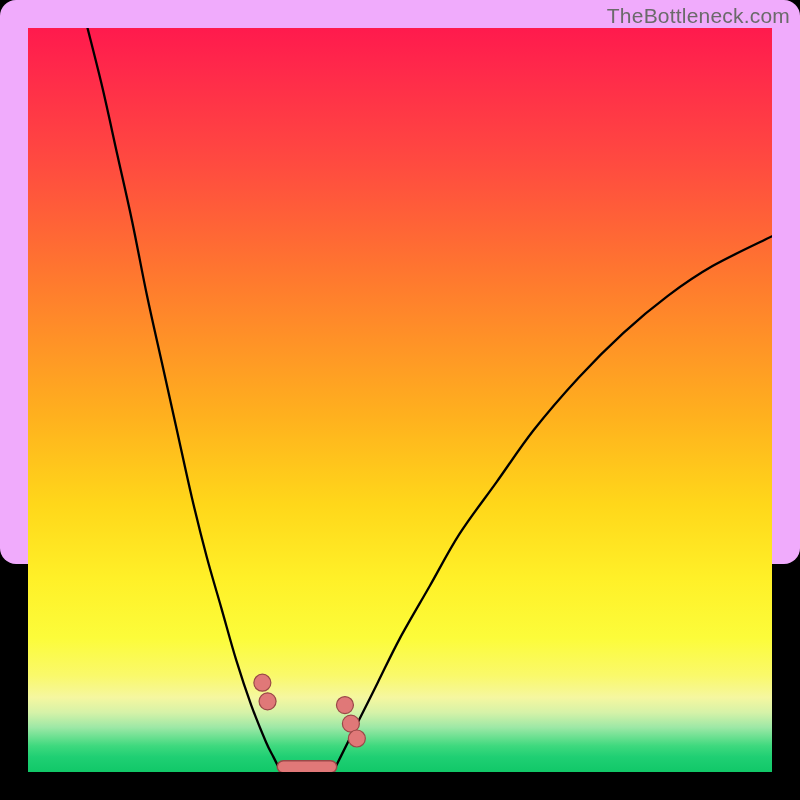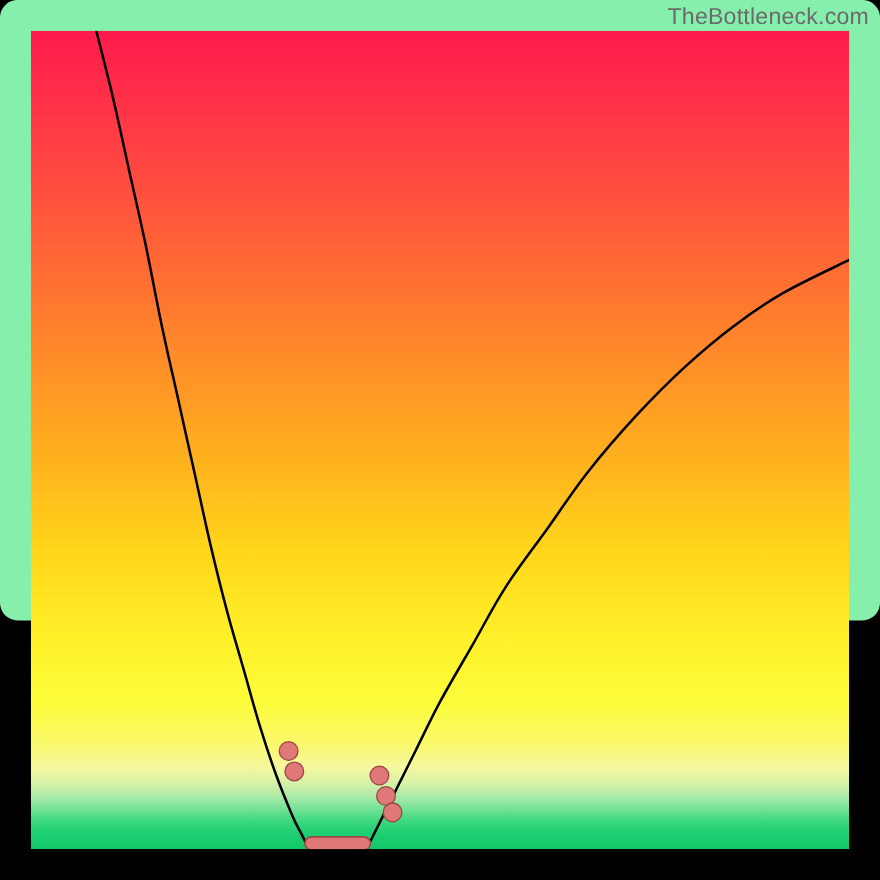--- a/index.html
+++ b/index.html
@@ -10,21 +10,21 @@
     background: #000;
     overflow: hidden;
     font-family: Arial, Helvetica, sans-serif;
   }
   .frame {
     position: absolute;
     top: 0;
     left: 0;
     width: 800px;
     height: 564px;
-    background: #86efac;
+    background: #f0abfc;
     border-radius: 16px;
   }
   .plot-area {
     position: absolute;
     top: 28px;
     left: 28px;
     width: 744px;
     height: 744px;
     overflow: hidden;
   }

